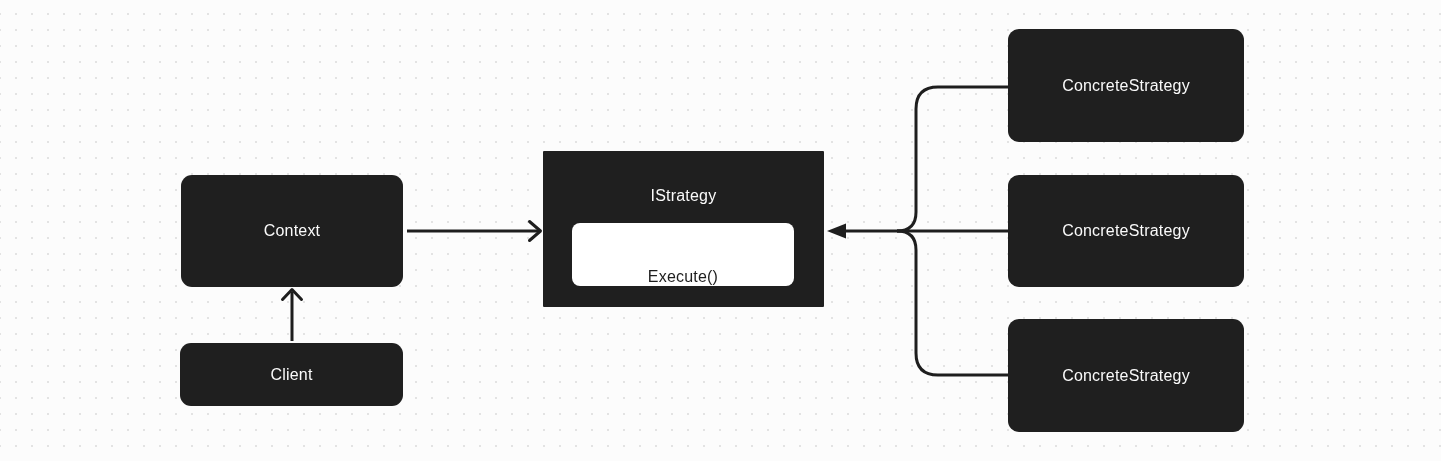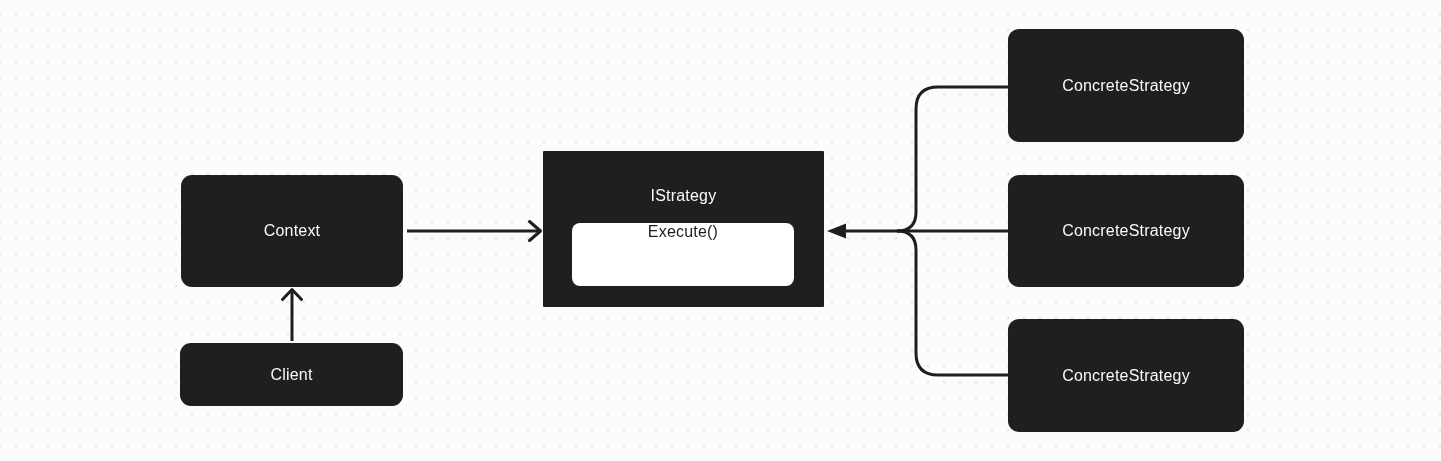--- a/index.html
+++ b/index.html
@@ -47,21 +47,21 @@
     line-height: 20px;
   }
   .method-box {
     position: absolute;
     left: 29px; top: 72px;
     width: 222px; height: 63px;
     background: #ffffff;
     border-radius: 8px;
     color: #1e1e1e;
     display: flex;
-    align-items: flex-start;
+    align-items: flex-end;
     justify-content: center;
     font-size: 16px;
     font-weight: 500;
   }
 
   .node-strategy { left: 1008px; width: 236px; }
   .node-strategy.s0 { top: 29px;  height: 113px; }
   .node-strategy.s1 { top: 175px; height: 112px; }
   .node-strategy.s2 { top: 319px; height: 113px; }
 

